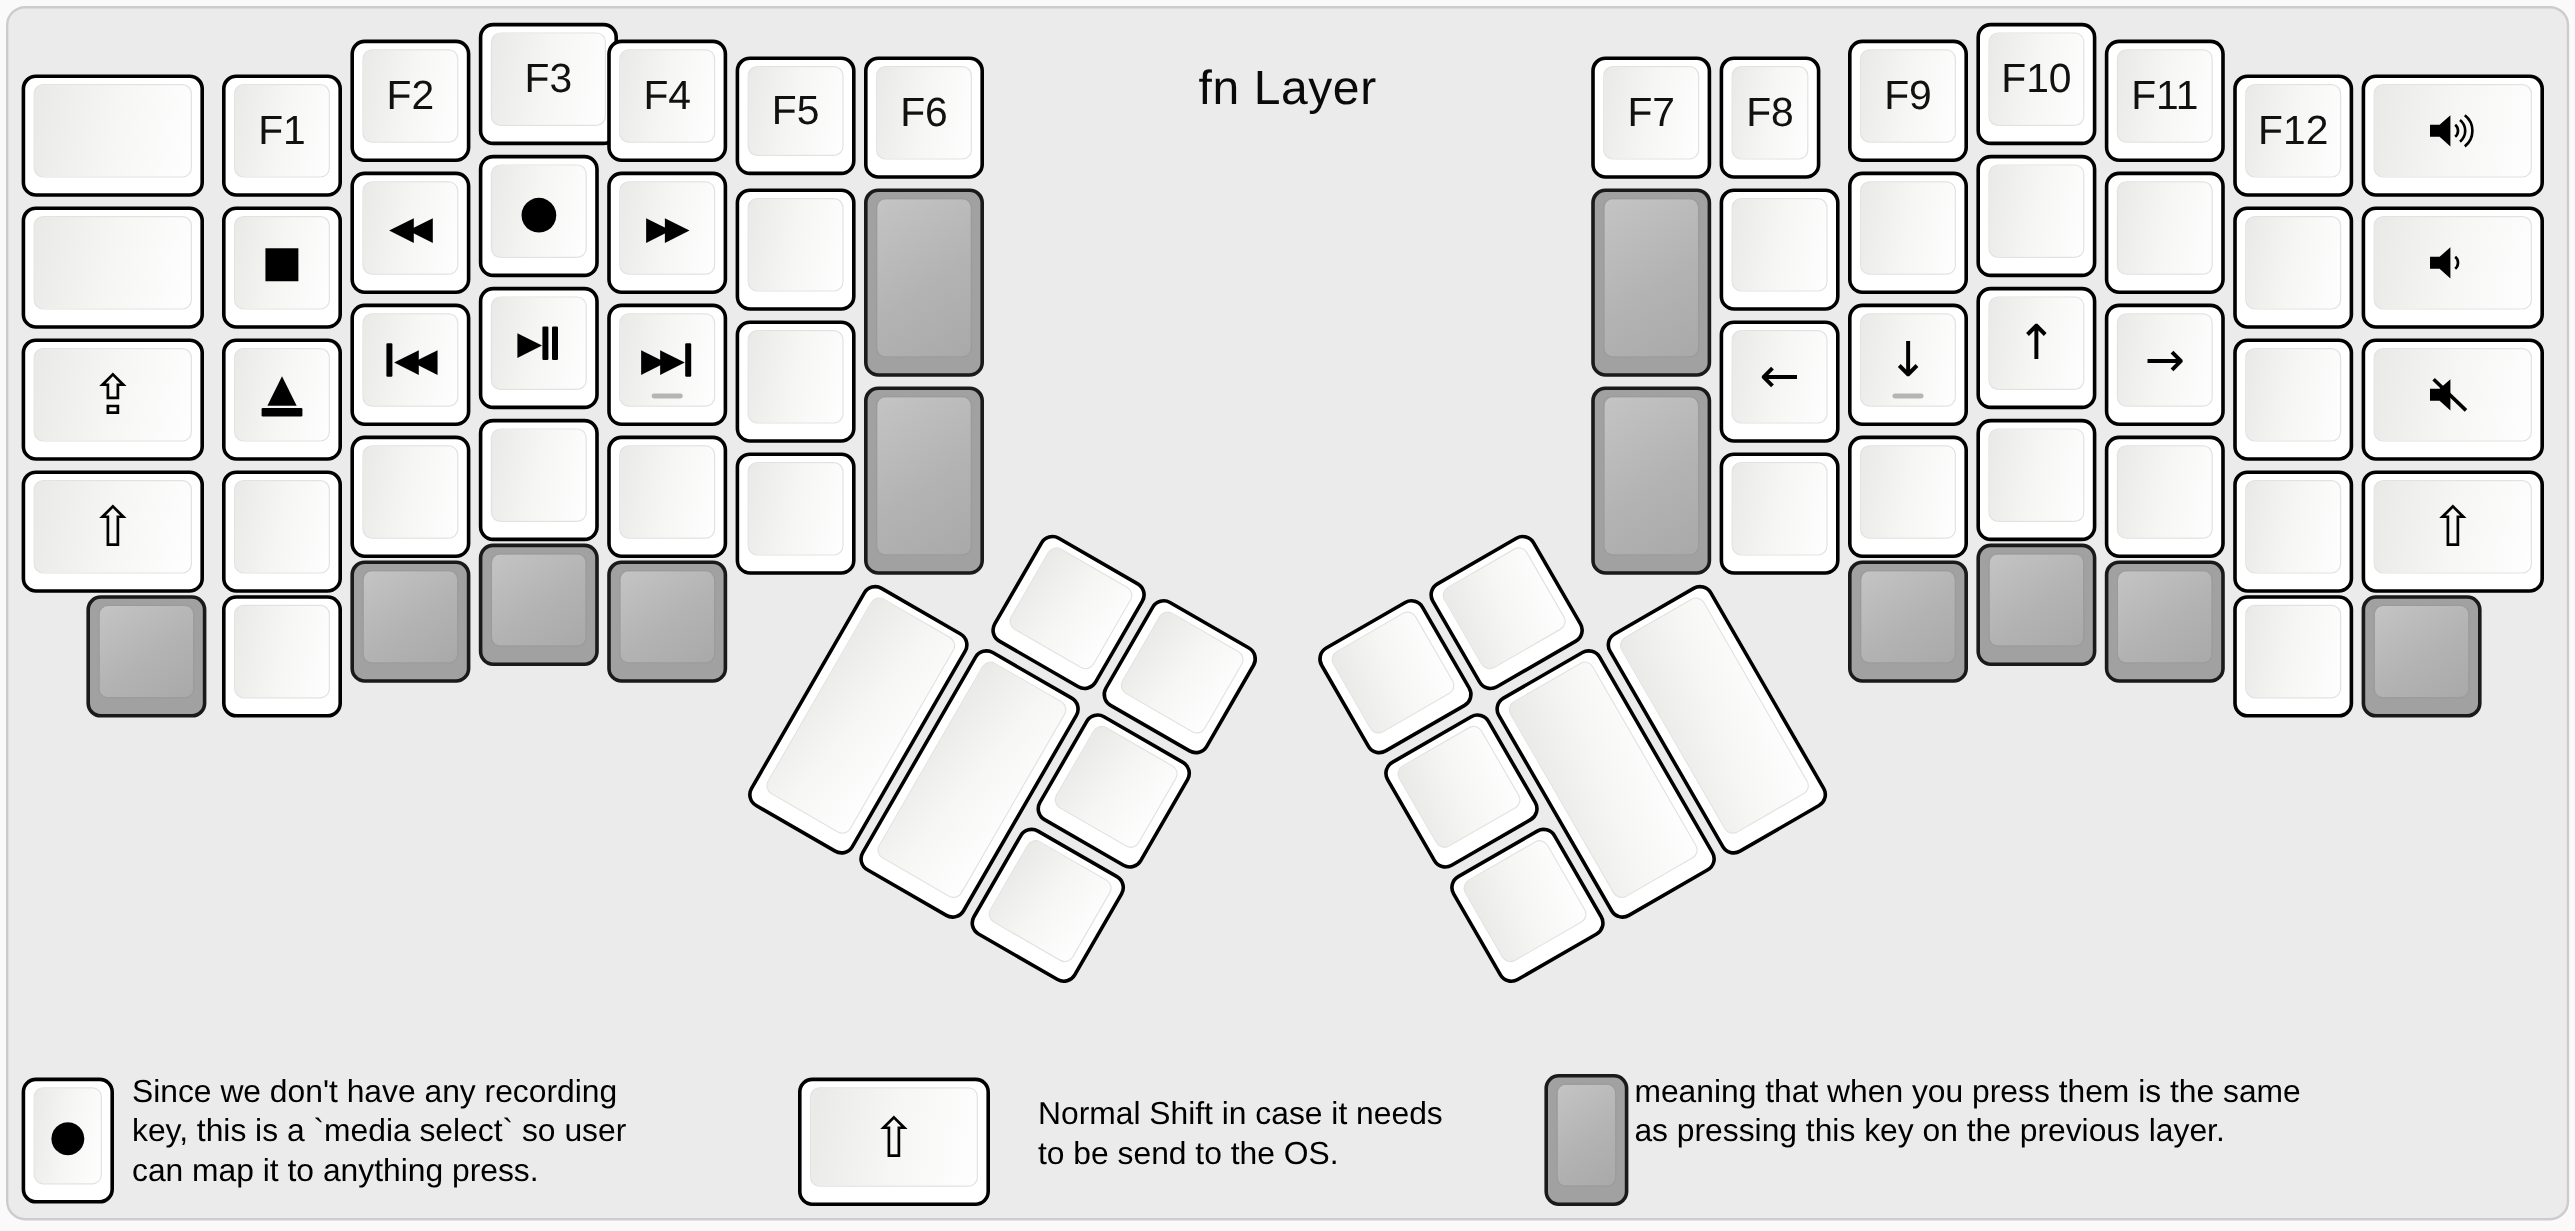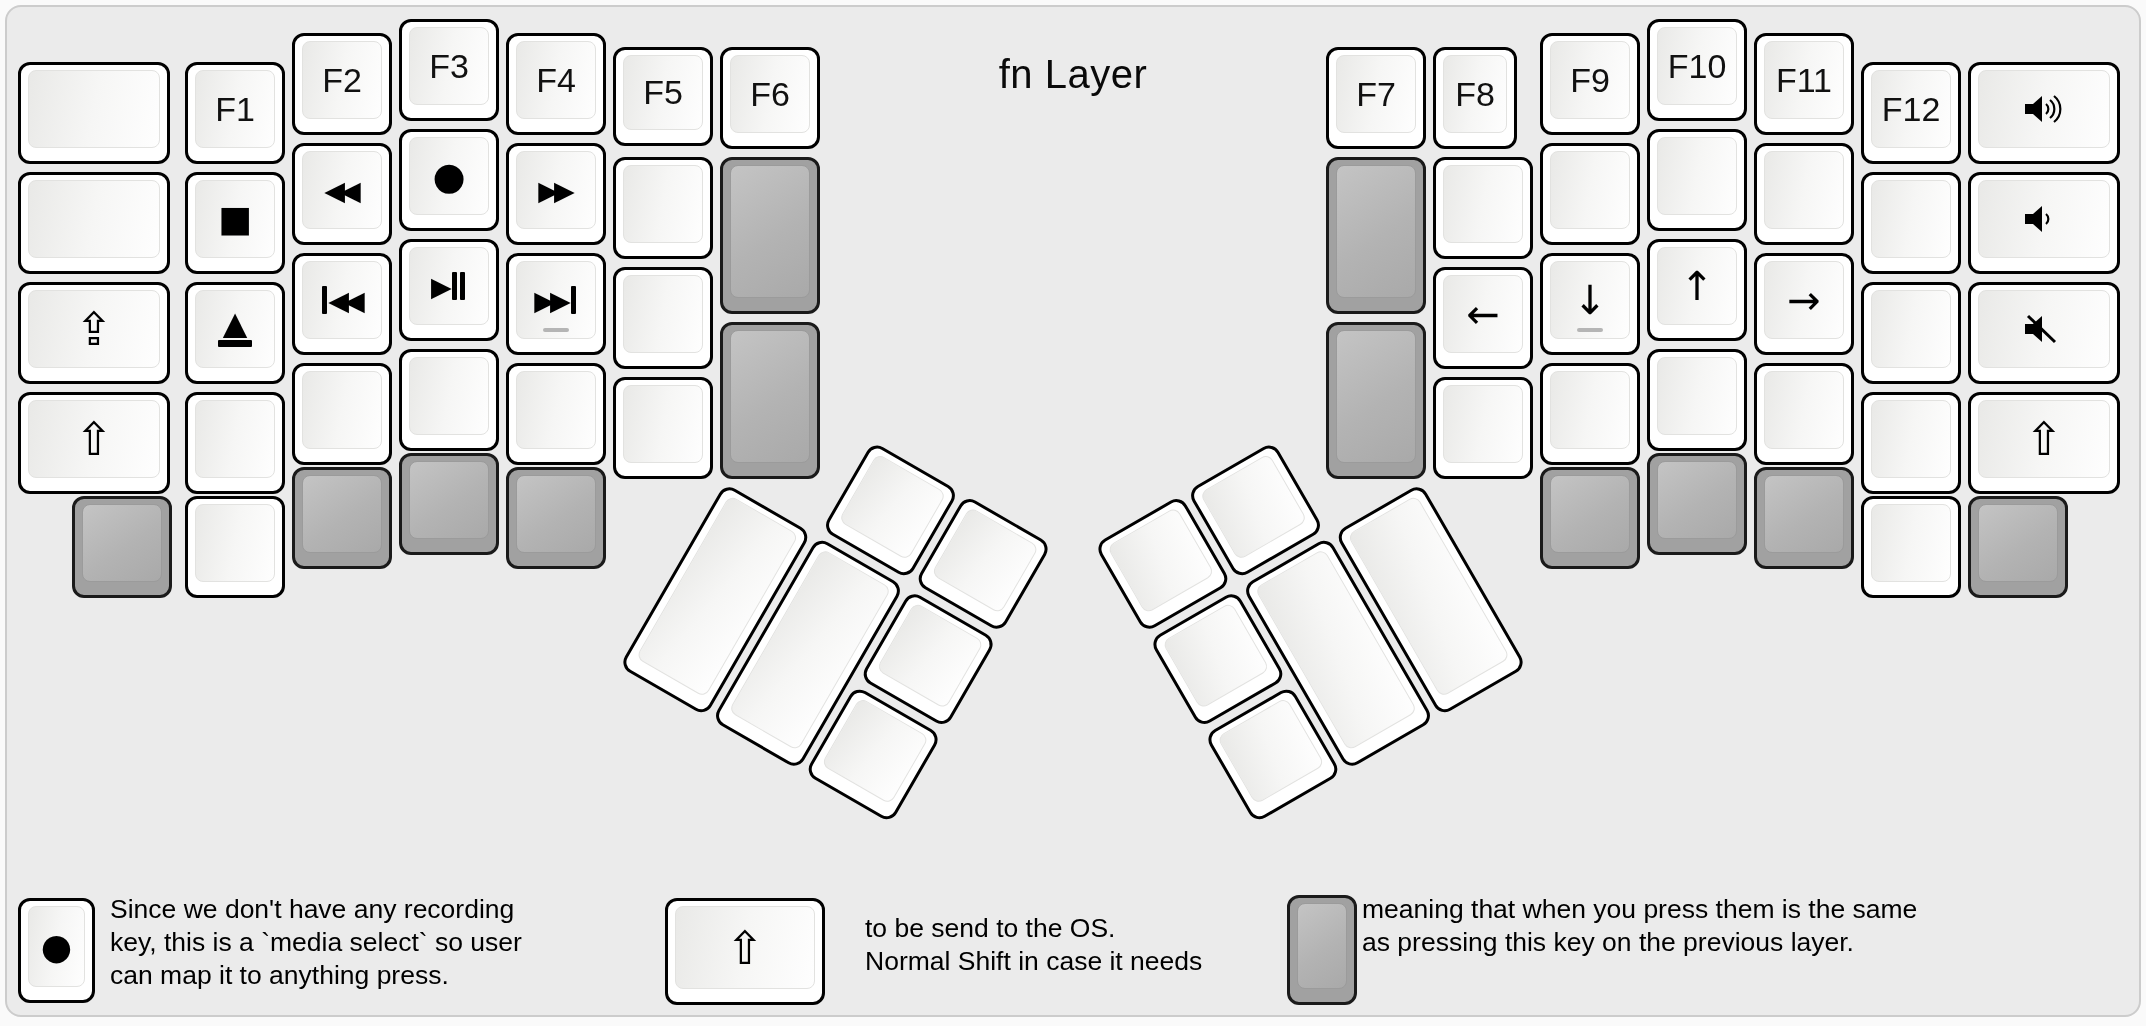--- a/index.html
+++ b/index.html
@@ -119,21 +119,21 @@
             <span class="tight">◀◀</span>
           </span>
         </div>
       </div>
       <div class="key white" style="left: 292px; top: 363px; width: 100px; height: 102px;">
         <div class="face"></div>
       </div>
       <div class="key gray" style="left: 292px; top: 467px; width: 100px; height: 102px;">
         <div class="face"></div>
       </div>
-      <div class="key white" style="left: 399px; top: 19px; width: 100px; height: 102px;">
+      <div class="key white" style="left: 399px; top: 19px; width: 116px; height: 102px;">
         <div class="face">
           <span class="klabel">F3</span>
         </div>
       </div>
       <div class="key white" style="left: 399px; top: 129px; width: 100px; height: 102px;">
         <div class="face">
           <span class="kicon icon-record sym38">
             <span>●</span>
           </span>
         </div>
@@ -412,22 +412,22 @@
     </div>
   </div>
 
   <div class="legend-item">
     <div class="key white legend-key" style="left:665px;top:898px;width:160px;height:107px;">
       <div class="face">
           <span class="kicon sym46">⇧</span>
         </div>
     </div>
     <div class="ltext" style="left:865px;top:912px;">
+      <div>Normal Shift in case it needs</div>
       <div>to be send to the OS.</div>
-      <div>Normal Shift in case it needs</div>
     </div>
   </div>
 
   <div class="legend-item">
     <div class="key gray legend-key" style="left:1287px;top:895px;width:70px;height:110px;">
       <div class="face"></div>
     </div>
     <div class="ltext" style="left:1362px;top:893px;">
       <div>meaning that when you press them is the same</div>
       <div>as pressing this key on the previous layer.</div>

